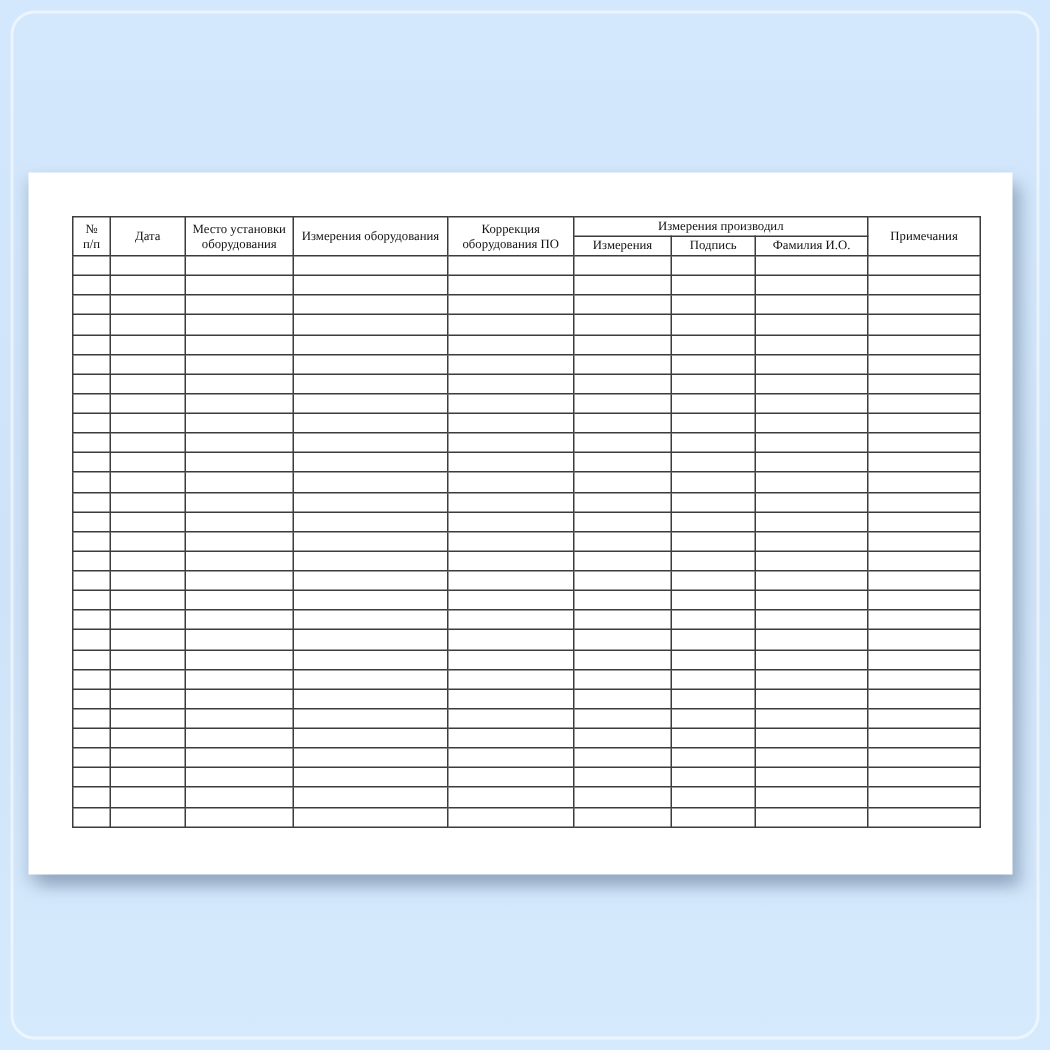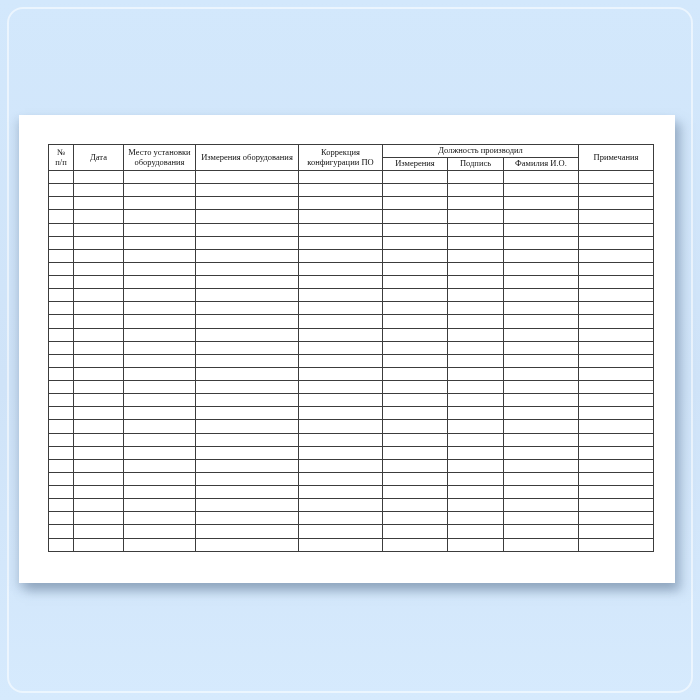--- a/index.html
+++ b/index.html
@@ -88,22 +88,22 @@
     </colgroup>
     <thead>
       <tr class="group-row">
         <th class="small" rowspan="2">№
 п/п</th>
         <th rowspan="2">Дата</th>
         <th rowspan="2">Место установки
 оборудования</th>
         <th rowspan="2">Измерения оборудования</th>
         <th rowspan="2">Коррекция
-конфигурации ПО</th>
-        <th colspan="3">Должность производил</th>
+оборудования ПО</th>
+        <th colspan="3">Измерения производил</th>
         <th rowspan="2">Примечания</th>
       </tr>
       <tr class="sub-row">
         <th>Измерения</th>
         <th>Подпись</th>
         <th>Фамилия И.О.</th>
       </tr>
     </thead>
     <tbody>
         <tr>

